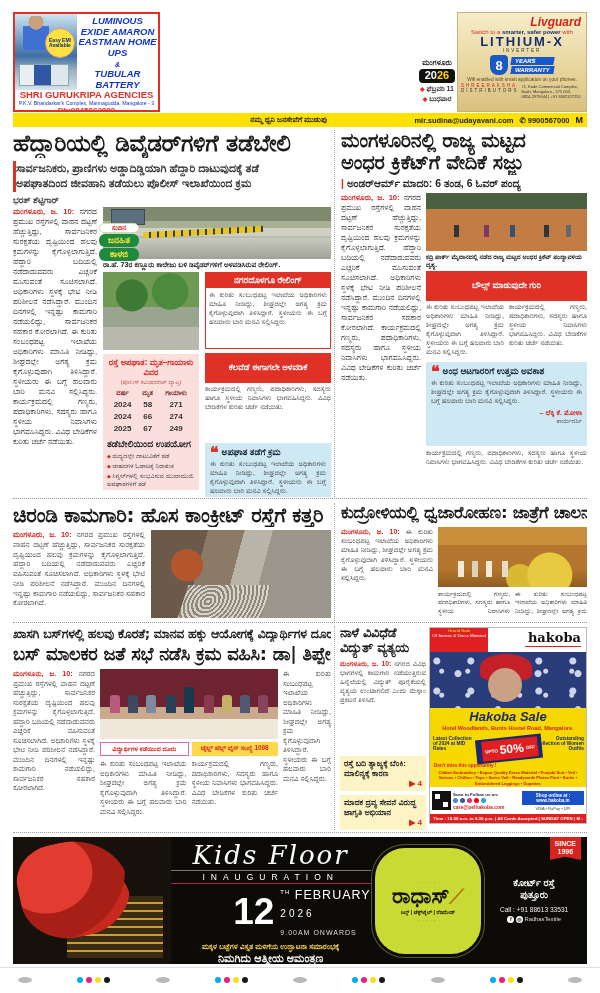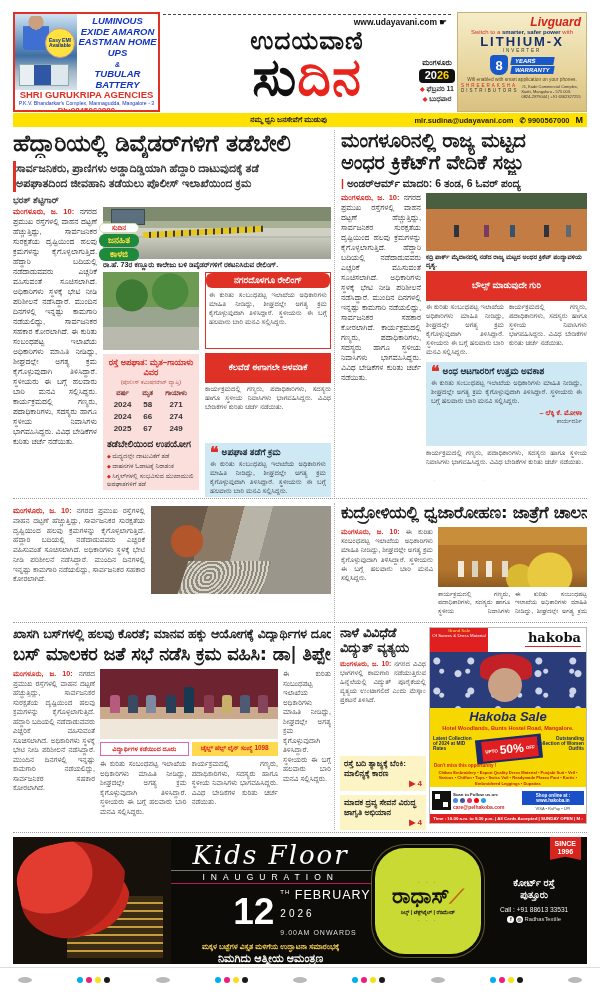--- a/index.html
+++ b/index.html
@@ -121,21 +121,21 @@
   .acc-title { color:#d6251f; font-weight:bold; font-size:8.2px; text-align:center; line-height:1.2; }
   .acc-sub { color:#b3473e; font-size:5.8px; text-align:center; margin:1px 0 2px; }
   .acc-table { width:100%; border-collapse:collapse; }
   .acc-table th { font-size:6.8px; color:#7a332c; font-weight:bold; padding:1px 0; }
   .acc-table td { font-size:8px; color:#333; text-align:center; padding:1.5px 0; font-weight:bold; }
   .ben-title { font-size:9.2px; font-weight:bold; color:#232323; margin-top:5px; line-height:1.15; }
   .ben-li { font-size:6.4px; color:#333; line-height:1.25; margin-top:2px; }
   .ben-li::before { content:"◆ "; color:#d6251f; font-size:5px; }
   .s1-rc { flex:1; }
   .redbox { border:1px solid #e03127; }
-  .redbox-head { background:#e03127; color:#fff; font-size:8.8px; font-weight:bold; text-align:center; padding:2px 0;border-radius:6px; }
+  .redbox-head { background:#e03127; color:#fff; font-size:8.8px; font-weight:bold; text-align:center; padding:2px 0; }
   .redbox-body { padding:3px; font-size:6.8px; text-align:justify; color:#333; line-height:1.3; height:60px; overflow:hidden; }
   .s1-rtext { font-size:6.8px; text-align:justify; line-height:1.3; color:#333; margin-top:2px; height:54px; overflow:hidden; }
   .s1-blue { margin-top:4px; height:86px; }
 
   
   .story2 { left:334px; top:130px; width:253px; height:367px; border-left:1px dotted #aaa;
     padding-left:6px; overflow:hidden; }
   .s2-h1 { font-size:19.5px; line-height:1.12; height:45px; overflow:hidden; white-space:nowrap; }
   .s2-sub { font-size:10.5px; font-weight:bold; color:#222; margin-top:2px; }
   .s2-sub .bar { color:#d6251f; }
@@ -333,25 +333,20 @@
         <span>LUMINOUS EXIDE AMARON EASTMAN HOME UPS</span><br>
         <span style="font-size:7px">&amp;</span><br>
         <span>TUBULAR BATTERY</span>
       </div>
     </div>
     <div class="al-name">SHRI GURUKRIPA AGENCIES</div>
     <div class="al-addr">P.K.V. Bhandarkar's Complex, Mannagudda, Mangalore - 3</div>
     <div class="al-ph">Ph:9845062880</div>
   </div>
 
-  <div class="abs mast">
-    <div class="m-site">www.udayavani.com ☛</div>
-    <div class="m-top">ಉದಯವಾಣಿ</div>
-    <div class="m-main"><span class="mk">ಸು</span><span class="mr">ದಿನ</span></div>
-  </div>
 
   <div class="abs dateblock">
     <div class="db-city">ಮಂಗಳೂರು</div>
     <div class="db-pill"><span>20</span><span class="y2">26</span></div>
     <div class="db-row"><span class="dm">◆</span> <span>ಫೆಬ್ರವರಿ 11</span></div>
     <div class="db-row"><span class="dm">◆</span> <span>ಬುಧವಾರ</span></div>
   </div>
 
   <div class="abs ad-right">
     <div class="lr-logo">Livguard</div>
@@ -402,21 +397,21 @@
             <span class="truck"></span>
             <span class="rail"></span>
             <span class="road"></span>
           </div>
           <div class="badge">
             <div class="b1">ಸುದಿನ</div>
             <div class="b2">ಜನಹಿತ</div>
             <div class="b2">ಕಾಳಜಿ</div>
           </div>
         </div>
-        <div class="caption s1-cap">ರಾ.ಹೆ. 73ರ ಕಣ್ಣೂರು ಕಾಲೇಜು ಬಳಿ ಡಿವೈಡರ್‌ಗಳಿಗೆ ರಕಟನಿಸಿರುವ ರೇಲಿಂಗ್.</div>
+        <div class="caption s1-cap">ರಾ.ಹೆ. 73ರ ಕಣ್ಣೂರು ಕಾಲೇಜು ಬಳಿ ಡಿವೈಡರ್‌ಗಳಿಗೆ ಅಳವಡಿಸಿರುವ ರೇಲಿಂಗ್.</div>
         <div class="s1-sub2">
           <div class="s1-mid">
             <div class="photo-median"></div>
             <div class="pink-rail">
               <div class="acc-title">ರಸ್ತೆ ಅಪಘಾತ: ಮೃತ–ಗಾಯಾಳು ವಿವರ</div>
               <div class="acc-sub">(ಪೊಲೀಸ್ ಕಮಿಷನರೇಟ್ ವ್ಯಾಪ್ತಿ)</div>
               <table class="acc-table">
                 <tbody>
                     <tr>
                   <th>ವರ್ಷ</th>
@@ -506,20 +501,21 @@
             <div class="body-txt">ಈ ಕುರಿತು ಸಂಬಂಧಪಟ್ಟ ಇಲಾಖೆಯ ಅಧಿಕಾರಿಗಳು ಮಾಹಿತಿ ನೀಡಿದ್ದು, ಶೀಘ್ರದಲ್ಲೇ ಅಗತ್ಯ ಕ್ರಮ ಕೈಗೊಳ್ಳುವುದಾಗಿ ತಿಳಿಸಿದ್ದಾರೆ. ಸ್ಥಳೀಯರು ಈ ಬಗ್ಗೆ ಹಲವಾರು ಬಾರಿ ಮನವಿ ಸಲ್ಲಿಸಿದ್ದರು.</div>
           </div>
         </div>
       </div>
     </div>
   </div>
 
   <div class="abs hdot div1"></div>
 
   <div class="abs story3">
+    <div class="hl s3-h1">ಚಿರಂಡಿ ಕಾಮಗಾರಿ: ಹೊಸ ಕಾಂಕ್ರೀಟ್ ರಸ್ತೆಗೆ ಕತ್ತರಿ</div>
     <div class="s3-grid">
       <div class="s3-c1 body-txt">
         <span class="dateline">ಮಂಗಳೂರು, ಜ. 10:</span>
         <span>ನಗರದ ಪ್ರಮುಖ ರಸ್ತೆಗಳಲ್ಲಿ ವಾಹನ ದಟ್ಟಣೆ ಹೆಚ್ಚುತ್ತಿದ್ದು, ಸಾರ್ವಜನಿಕರ ಸುರಕ್ಷತೆಯ ದೃಷ್ಟಿಯಿಂದ ಹಲವು ಕ್ರಮಗಳನ್ನು ಕೈಗೊಳ್ಳಲಾಗುತ್ತಿದೆ. ಹೆದ್ದಾರಿ ಬದಿಯಲ್ಲಿ ನಡೆದಾಡುವವರು ಎಚ್ಚರಿಕೆ ವಹಿಸುವಂತೆ ಸೂಚಿಸಲಾಗಿದೆ. ಅಧಿಕಾರಿಗಳು ಸ್ಥಳಕ್ಕೆ ಭೇಟಿ ನೀಡಿ ಪರಿಶೀಲನೆ ನಡೆಸಿದ್ದಾರೆ. ಮುಂದಿನ ದಿನಗಳಲ್ಲಿ ಇನ್ನಷ್ಟು ಕಾಮಗಾರಿ ನಡೆಯಲಿದ್ದು, ಸಾರ್ವಜನಿಕರ ಸಹಕಾರ ಕೋರಲಾಗಿದೆ.</span>
       </div>
       <div class="photo-roadwork">
           <span class="rubble"></span>
         </div>
     </div>
   </div>

